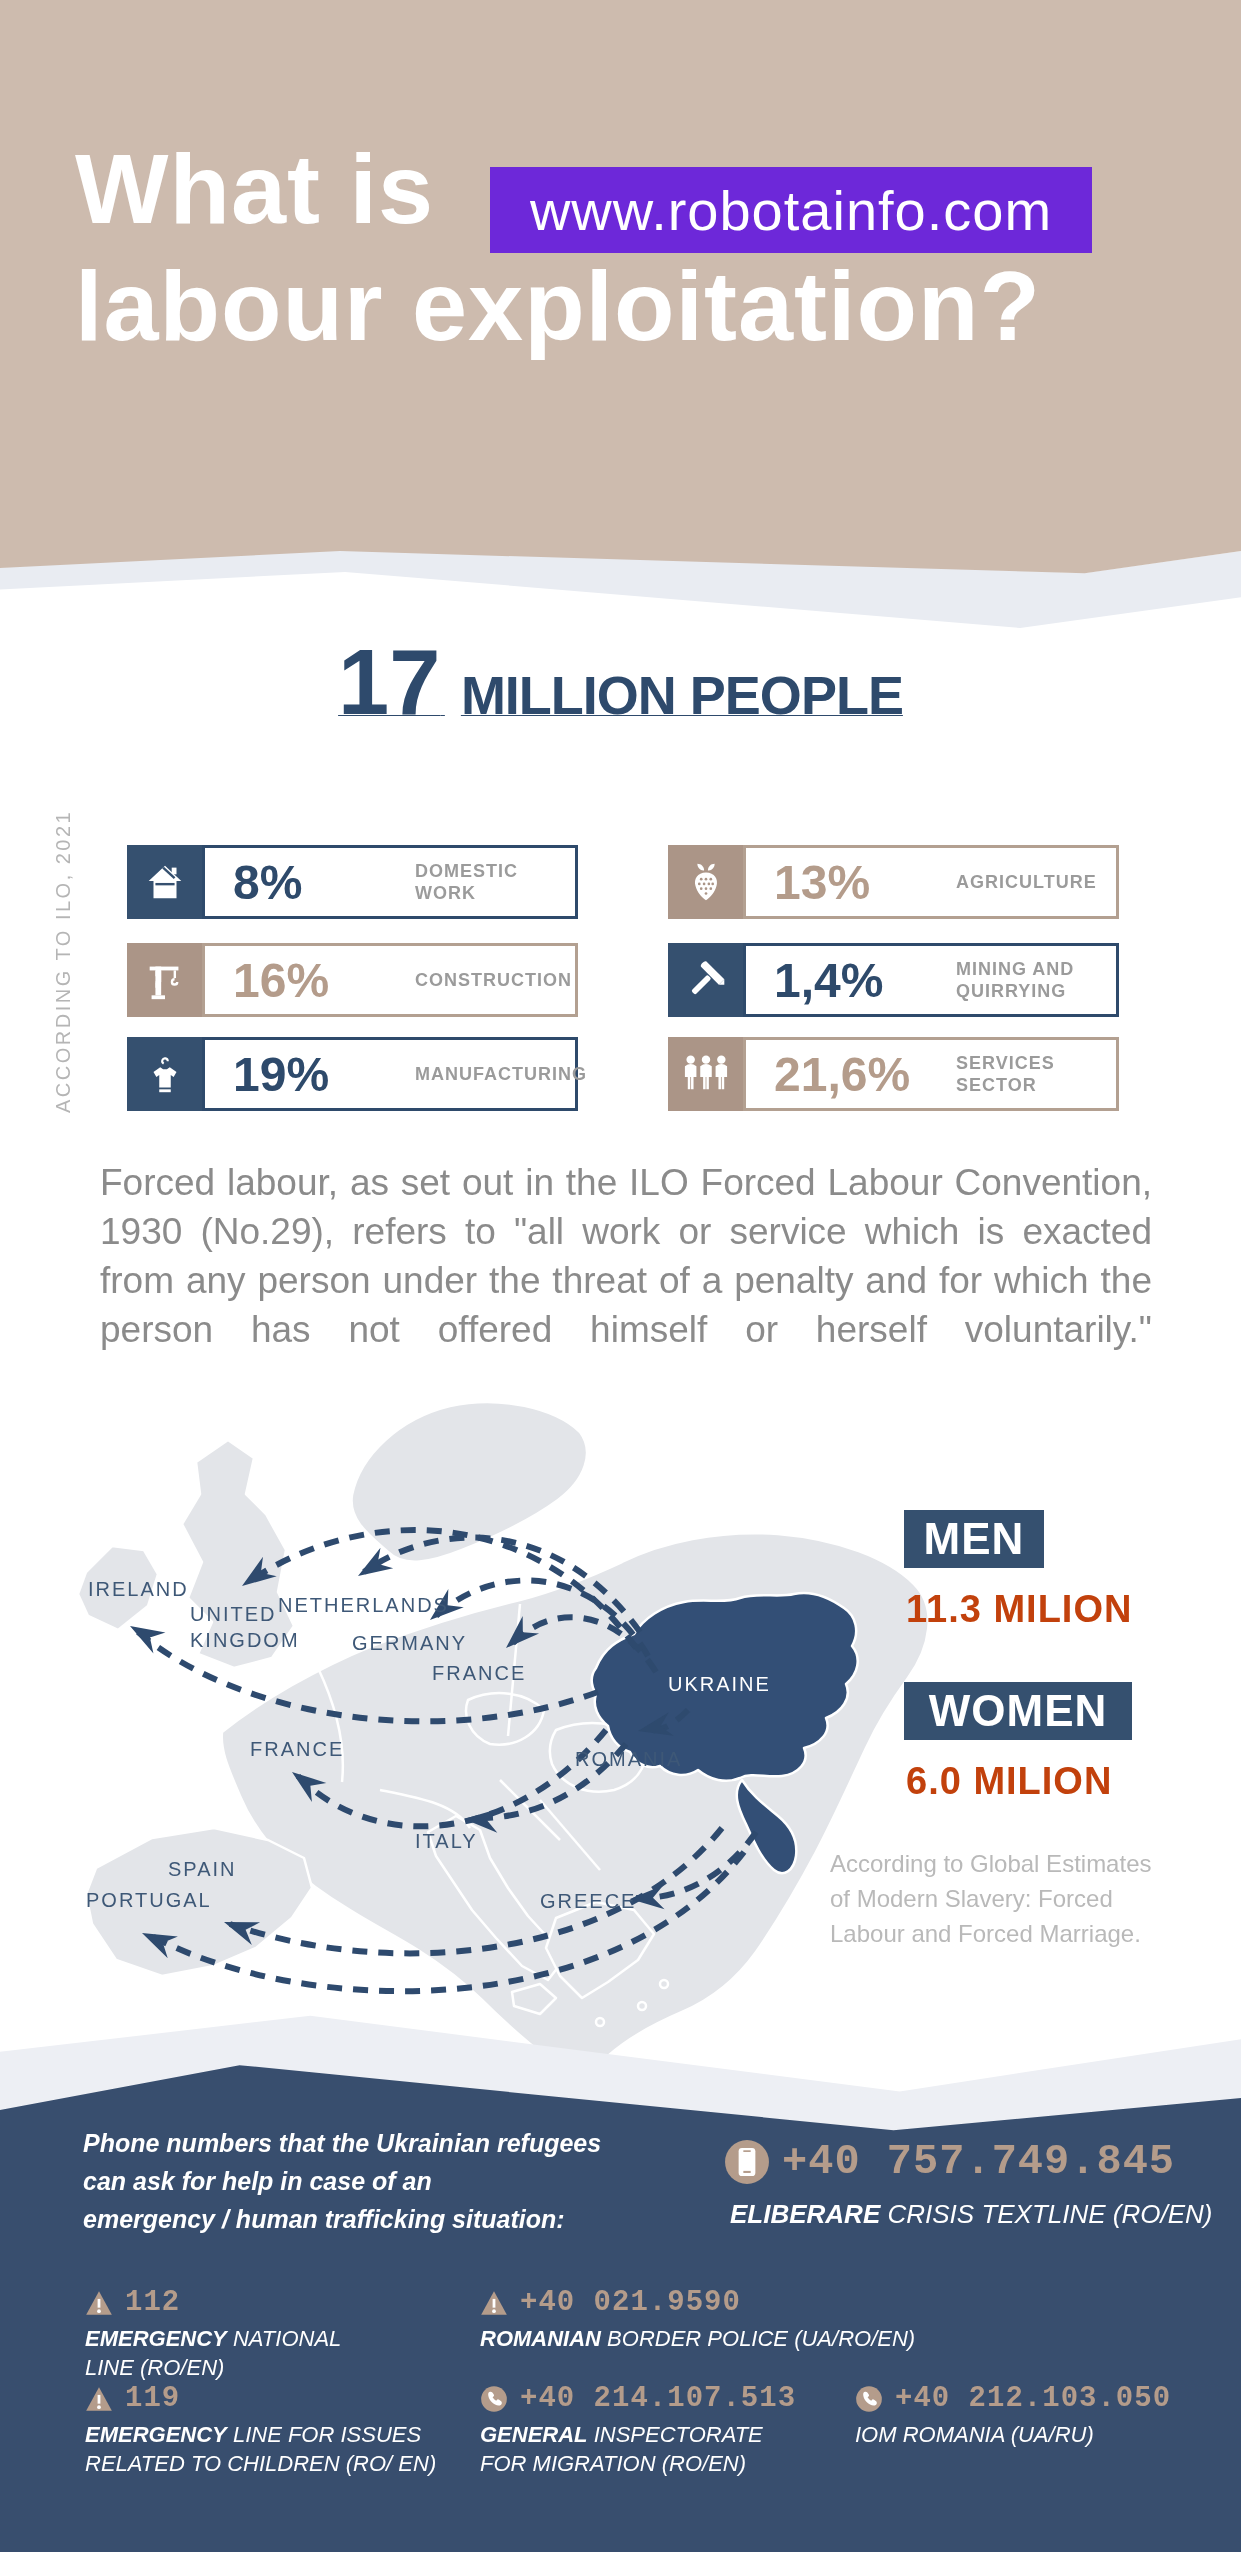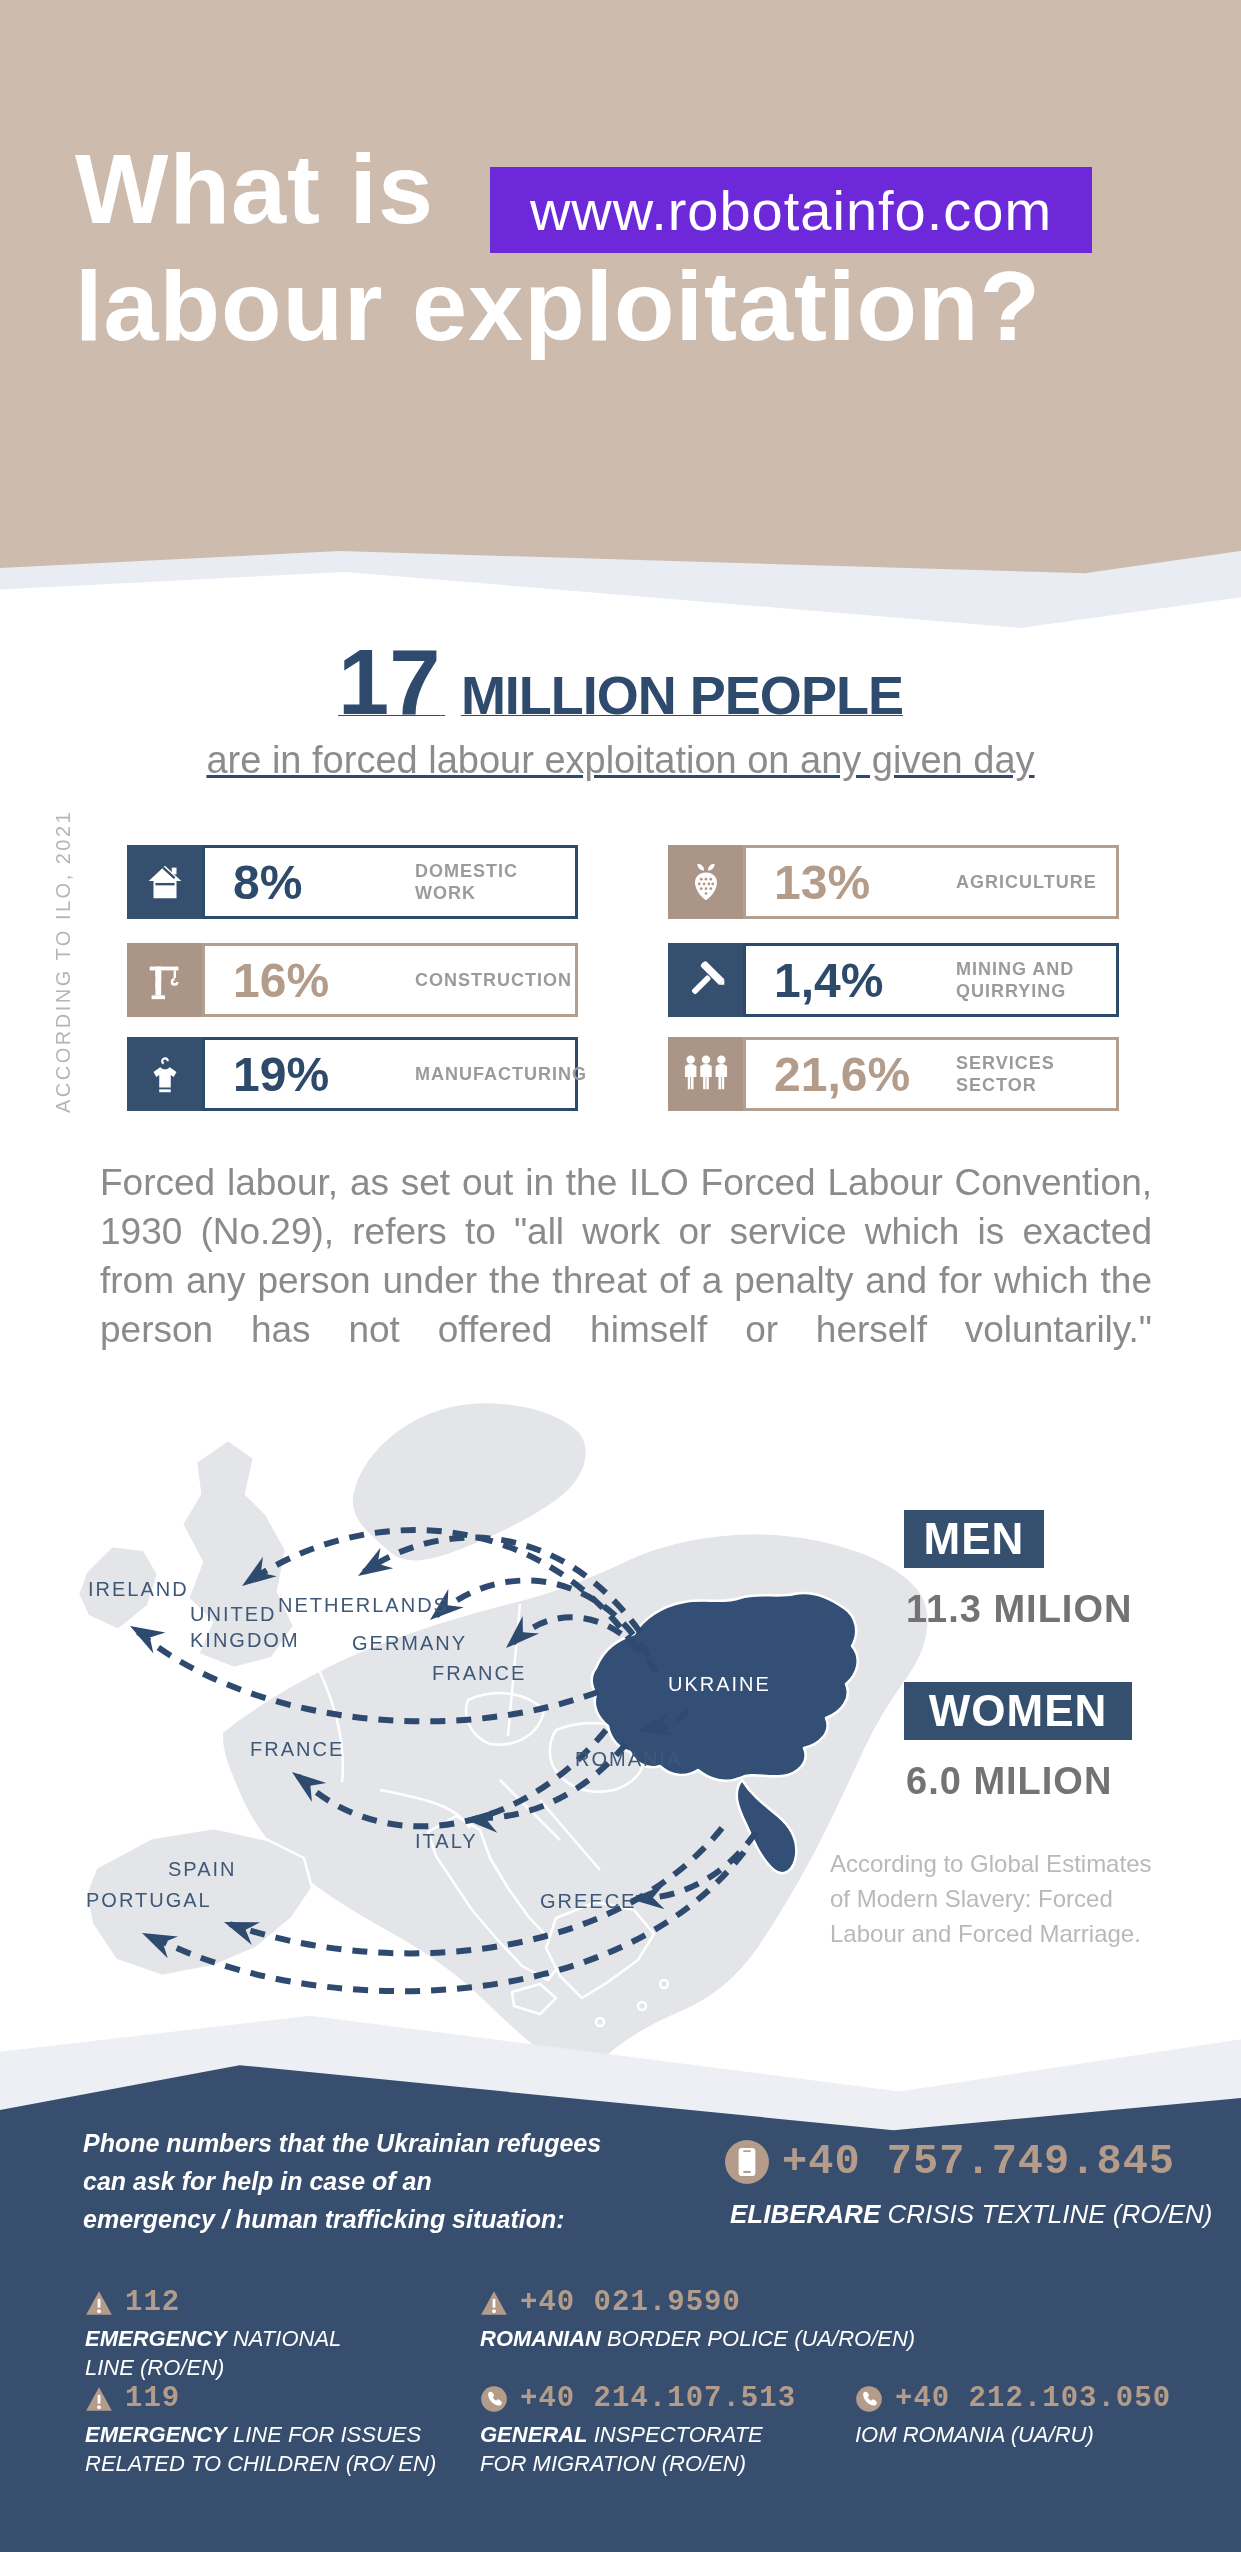--- a/index.html
+++ b/index.html
@@ -40,21 +40,21 @@
     line-height:1.25;width:160px;}
   
   .definition{position:absolute;left:100px;top:1158px;width:1052px;font-size:37px;line-height:49px;
     color:#8b8b8b;text-align:justify;text-align-last:justify;}
   
   .map-svg{position:absolute;left:0;top:1400px;}
   .map-label{position:absolute;font-size:20px;letter-spacing:2px;color:#3e5877;line-height:1.3;}
   .map-label.on-navy{color:#ffffff;}
   .gender-box{position:absolute;background:#35506f;color:#ffffff;font-weight:bold;font-size:44px;
     letter-spacing:1px;display:flex;align-items:center;justify-content:center;}
-  .gender-value{position:absolute;font-size:38px;font-weight:bold;color:#737373;letter-spacing:1px;text-align:center;}
+  .gender-value{position:absolute;font-size:38px;font-weight:bold;color:#c2410c;letter-spacing:1px;text-align:center;}
   .map-source{position:absolute;left:830px;top:1846px;font-size:24px;line-height:35px;color:#b9b9b9;}
   
   .footer-gray{position:absolute;left:0;top:2005px;width:1241px;height:180px;background:#edeff4;
     clip-path:polygon(0 26%,25% 6%,72.5% 48%,100% 19%,100% 100%,0 100%);}
   .footer-navy{position:absolute;left:0;top:2005px;width:1241px;height:547px;background:#384e6e;
     clip-path:polygon(0 19.2%,19.3% 11%,72% 22.9%,100% 17%,100% 100%,0 100%);}
   .f-intro{position:absolute;left:83px;top:2124px;color:#ffffff;font-style:italic;font-weight:bold;
     font-size:25px;line-height:38px;}
   .f-num-row{position:absolute;display:flex;align-items:center;gap:12px;font-family:Liberation Mono, monospace;}
   .f-num{color:#b49c8b;font-weight:bold;letter-spacing:1px;}
@@ -78,21 +78,20 @@
   </div>
   <div class="hdr-badge">
     <span>www.robotainfo.com</span>
   </div>
 
   <div class="headline">
     <div>
       <span class="big">17</span>
       <span class="unit">MILLION PEOPLE</span>
     </div>
-    <div class="sub">are in forced labour exploitation on any given day</div>
   </div>
 
   <div class="ilo-caption">ACCORDING TO ILO, 2021</div>
 
   <div class="stat-row navy" style="left:127px;top:845px;width:420px">
     <div class="stat-icon-box">
       <svg class="icon-svg" width="46" height="46" viewBox="0 0 48 48">
           <path fill="#fff" d="M24,7 L41,23 L36,23 L36,41 L12,41 L12,23 L7,23 Z"></path>
           <rect x="31" y="9" width="5" height="7" fill="#fff"></rect>
           <path fill="#35506f" d="M24,12 L36,23 L12,23 Z" opacity="0"></path>

